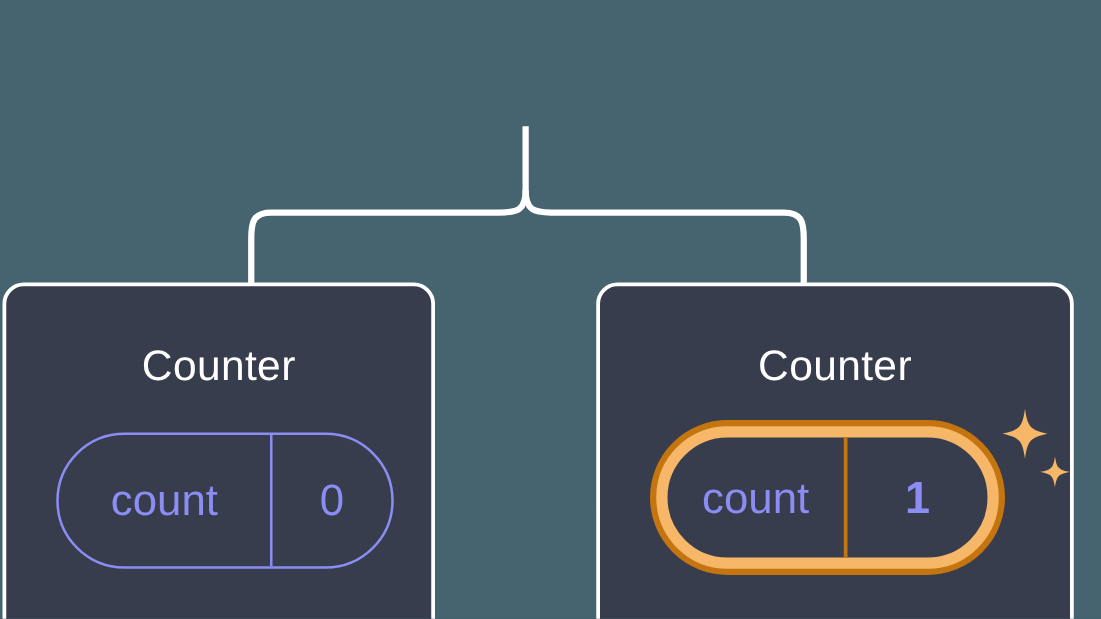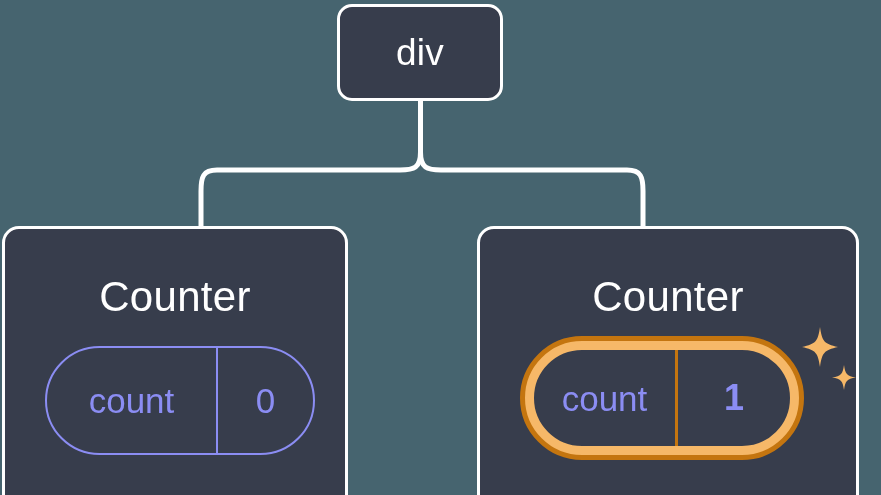--- a/index.html
+++ b/index.html
@@ -63,21 +63,21 @@
   }
   #card-left  { left: 2px;   top: 226px; width: 346px; height: 290px; }
   #card-right { left: 477px; top: 226px; width: 382px; height: 290px; }
 
   .card-title {
     position: absolute;
     left: 0; right: 0;
     top: 47px;
     text-align: center;
     color: #ffffff;
-    font-size: 42px;
+    font-size: 34px;
     font-weight: 400;
     letter-spacing: 0.3px;
     line-height: 1;
   }
 
   
   .pill {
     position: absolute;
     display: flex;
     align-items: stretch;
@@ -178,23 +178,20 @@
 
   <svg id="connectors" viewBox="0 0 881 495">
 
     <path d="M 420.5 101 L 420.5 152" fill="none" stroke="#ffffff" stroke-width="5" stroke-linecap="butt"></path>
 
     <path d="M 420.5 152 C 420.5 168, 414 170, 400 170 L 217 170 C 203 170, 201 177, 201 191 L 201 227" fill="none" stroke="#ffffff" stroke-width="5" stroke-linecap="butt"></path>
 
     <path d="M 420.5 152 C 420.5 168, 427 170, 441 170 L 627 170 C 641 170, 643 177, 643 191 L 643 227" fill="none" stroke="#ffffff" stroke-width="5" stroke-linecap="butt"></path>
   </svg>
 
-  <div id="root-node">
-    <span class="node-label">div</span>
-  </div>
 
   <div class="card" id="card-left">
     <div class="card-title">Counter</div>
 
     <div class="pill" id="pill-left">
       <div class="pill-key">count</div>
       <div class="pill-val">0</div>
     </div>
   </div>
 

